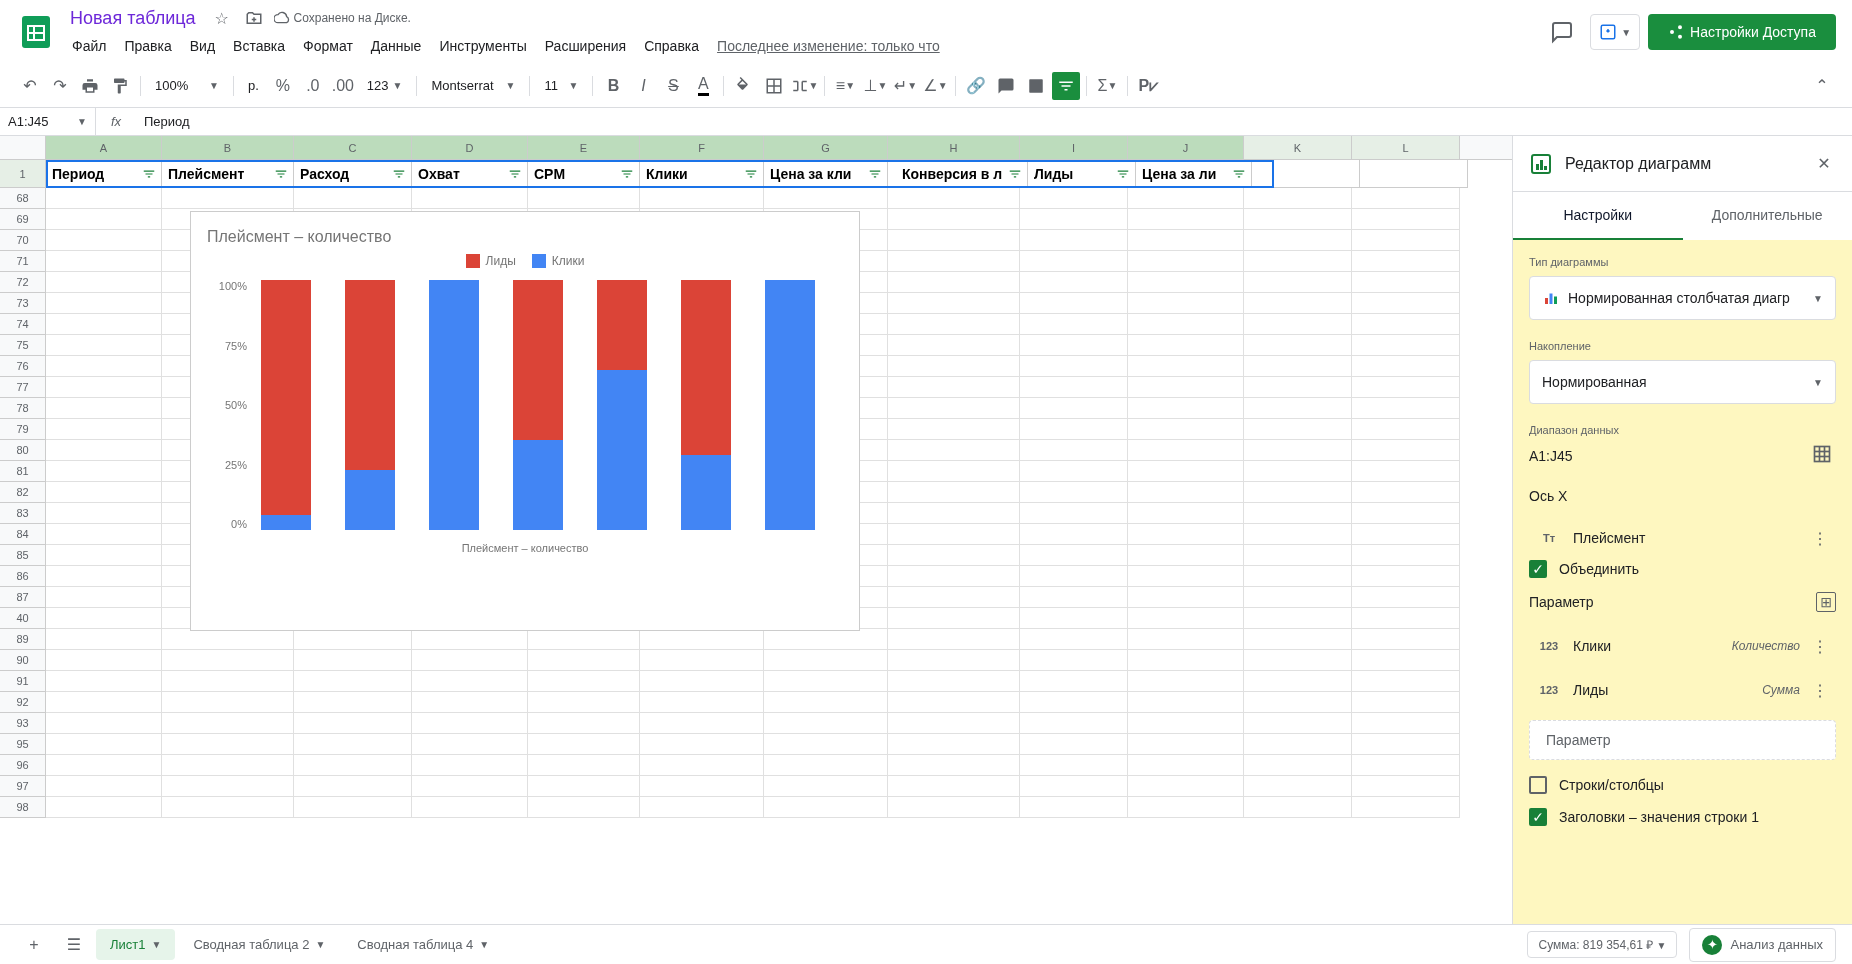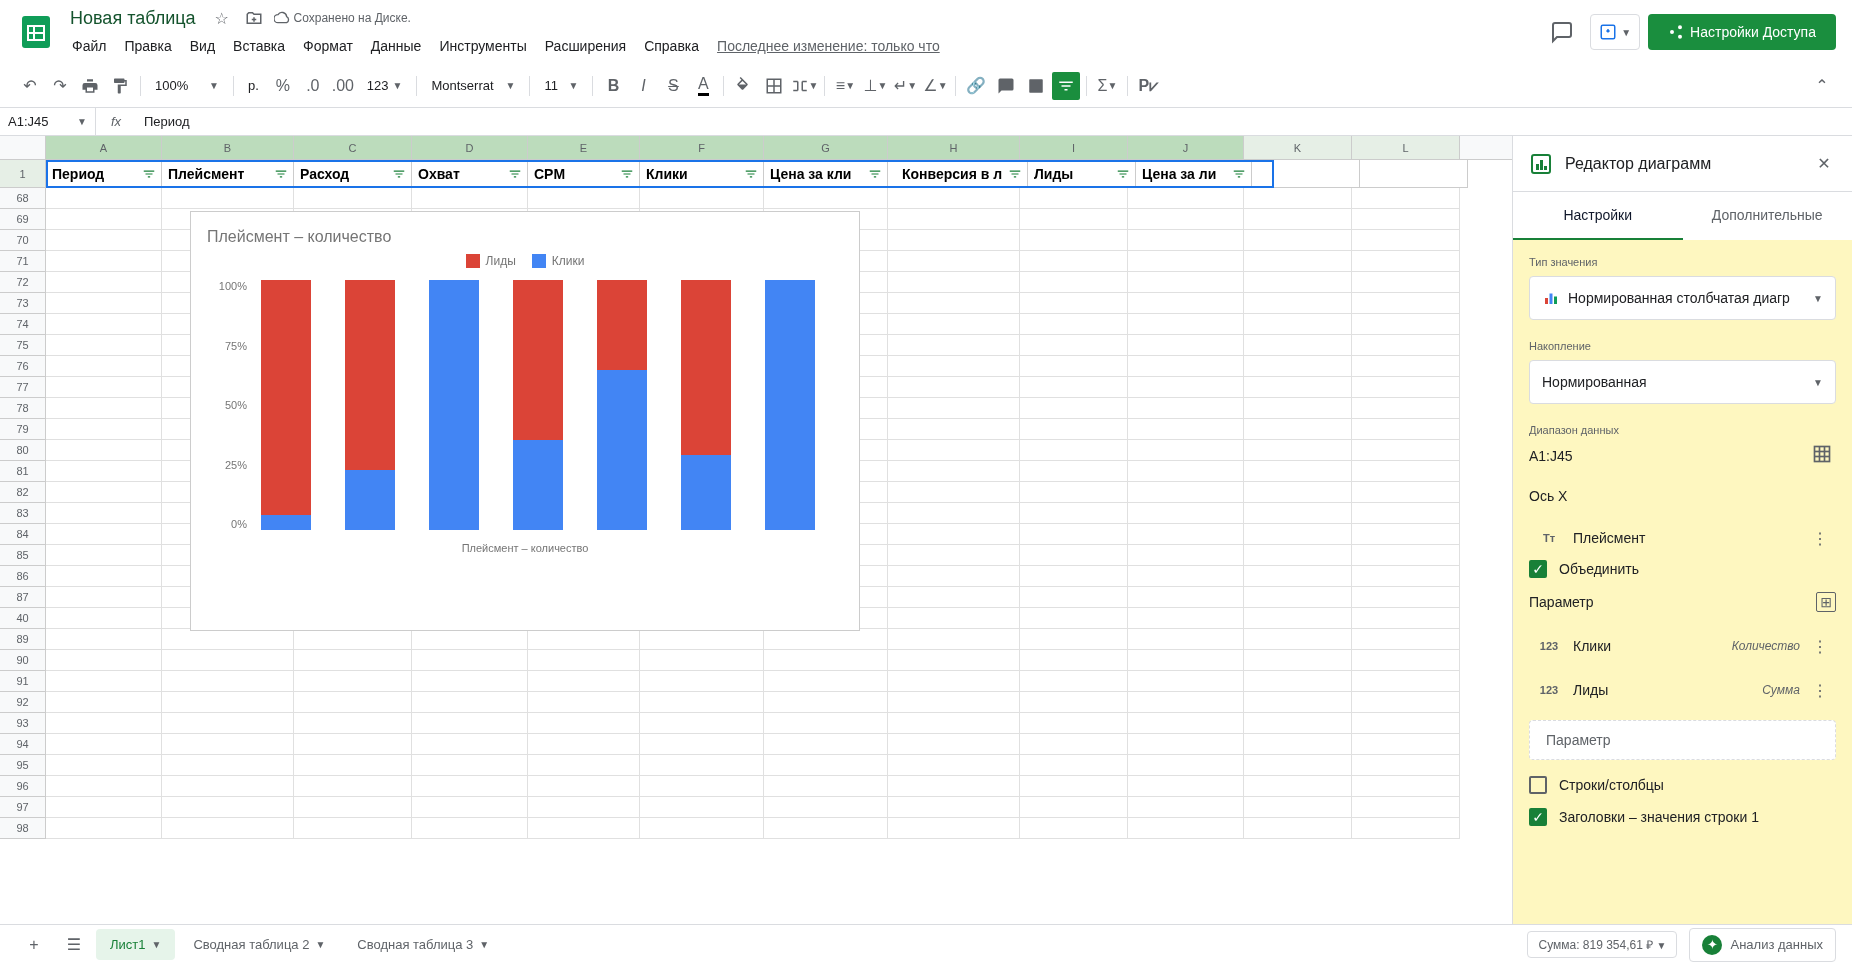--- a/index.html
+++ b/index.html
@@ -2,21 +2,21 @@
 <html><head>
 <meta charset="utf-8">
 <style>
 *{margin:0;padding:0;box-sizing:border-box;font-family:Arial,sans-serif}
 body{background:#fff;overflow:hidden;width:1852px;height:964px;position:relative}
 .header{height:64px;display:flex;align-items:center;padding:0 16px;gap:8px}
 .logo{width:40px;height:40px;display:flex;align-items:center;justify-content:center}
 .logo-svg{width:36px;height:36px}
 .title-area{flex:1;display:flex;flex-direction:column}
 .title-row{display:flex;align-items:center;gap:8px;height:28px}
-.doc-title{font-size:18px;color:#14532d;padding:2px 6px}
+.doc-title{font-size:18px;color:#6d28d9;padding:2px 6px}
 .icon-btn{width:24px;height:24px;display:flex;align-items:center;justify-content:center;color:#5f6368;cursor:pointer}
 .saved-text{font-size:12px;color:#5f6368;display:flex;align-items:center;gap:4px}
 .menu-row{display:flex;gap:2px;height:28px;align-items:center}
 .menu-item{font-size:14px;color:#202124;padding:4px 8px;cursor:pointer}
 .last-edit{color:#5f6368;text-decoration:underline;font-size:14px;padding:4px 8px}
 .header-right{display:flex;align-items:center;gap:8px}
 .comment-btn{width:40px;height:40px;display:flex;align-items:center;justify-content:center;cursor:pointer}
 .share-icon-btn{height:36px;border:1px solid #dadce0;border-radius:4px;padding:0 8px;display:flex;align-items:center;gap:4px;cursor:pointer;color:#1a73e8}
 .share-btn{background:#1a8e3e;color:#fff;padding:0 20px;height:36px;border-radius:4px;display:flex;align-items:center;gap:6px;font-size:14px;font-weight:500;cursor:pointer}
 .toolbar{height:44px;border-bottom:1px solid #dadce0;display:flex;align-items:center;padding:0 16px;gap:2px}
@@ -720,35 +720,20 @@
           <div class="cell" style="width: 112px;"></div>
           <div class="cell" style="width: 124px;"></div>
           <div class="cell" style="width: 124px;"></div>
           <div class="cell" style="width: 132px;"></div>
           <div class="cell" style="width: 108px;"></div>
           <div class="cell" style="width: 116px;"></div>
           <div class="cell" style="width: 108px;"></div>
           <div class="cell" style="width: 108px;"></div>
         </div>
         <div class="data-row">
-          <div class="row-num">94</div>
-          <div class="cell" style="width: 116px;"></div>
-          <div class="cell" style="width: 132px;"></div>
-          <div class="cell" style="width: 118px;"></div>
-          <div class="cell" style="width: 116px;"></div>
-          <div class="cell" style="width: 112px;"></div>
-          <div class="cell" style="width: 124px;"></div>
-          <div class="cell" style="width: 124px;"></div>
-          <div class="cell" style="width: 132px;"></div>
-          <div class="cell" style="width: 108px;"></div>
-          <div class="cell" style="width: 116px;"></div>
-          <div class="cell" style="width: 108px;"></div>
-          <div class="cell" style="width: 108px;"></div>
-        </div>
-        <div class="data-row">
           <div class="row-num">95</div>
           <div class="cell" style="width: 116px;"></div>
           <div class="cell" style="width: 132px;"></div>
           <div class="cell" style="width: 118px;"></div>
           <div class="cell" style="width: 116px;"></div>
           <div class="cell" style="width: 112px;"></div>
           <div class="cell" style="width: 124px;"></div>
           <div class="cell" style="width: 124px;"></div>
           <div class="cell" style="width: 132px;"></div>
           <div class="cell" style="width: 108px;"></div>
@@ -866,21 +851,21 @@
           <rect x="15" y="14" width="3" height="4" fill="#188038"></rect>
         </svg>
       <span class="panel-title">Редактор диаграмм</span>
       <span class="icon-btn">✕</span>
     </div>
     <div class="panel-tabs">
       <div class="panel-tab active">Настройки</div>
       <div class="panel-tab">Дополнительные</div>
     </div>
     <div class="panel-body">
-      <div class="panel-label">Тип значения</div>
+      <div class="panel-label">Тип диаграммы</div>
       <div class="panel-select">
         <svg width="18" height="18" viewBox="0 0 24 24">
             <rect x="4" y="12" width="4" height="8" fill="#db4437"></rect>
             <rect x="10" y="6" width="4" height="14" fill="#4285f4"></rect>
             <rect x="16" y="10" width="4" height="10" fill="#0f9d58"></rect>
           </svg>
         <span class="sel-text">Нормированная столбчатая диагр</span>
           <span class="caret">▼</span>
       </div>
       <div class="panel-label">Накопление</div>
@@ -945,21 +930,21 @@
   <span class="btm-btn">☰</span>
   <span class="sheet-tab active">
       <span>Лист1</span>
       <span class="caret">▼</span>
     </span>
   <span class="sheet-tab">
       <span>Сводная таблица 2</span>
       <span class="caret">▼</span>
     </span>
   <span class="sheet-tab">
-      <span>Сводная таблица 3</span>
+      <span>Сводная таблица 4</span>
       <span class="caret">▼</span>
     </span>
   <div class="btm-right">
     <div class="sum-box"><span>Сумма: 819 354,61 ₽</span> <span class="caret">▼</span></div>
     <div class="explore-btn">
       <span class="explore-ic">✦</span>
       <span>Анализ данных</span>
     </div>
   </div>
 </div>

